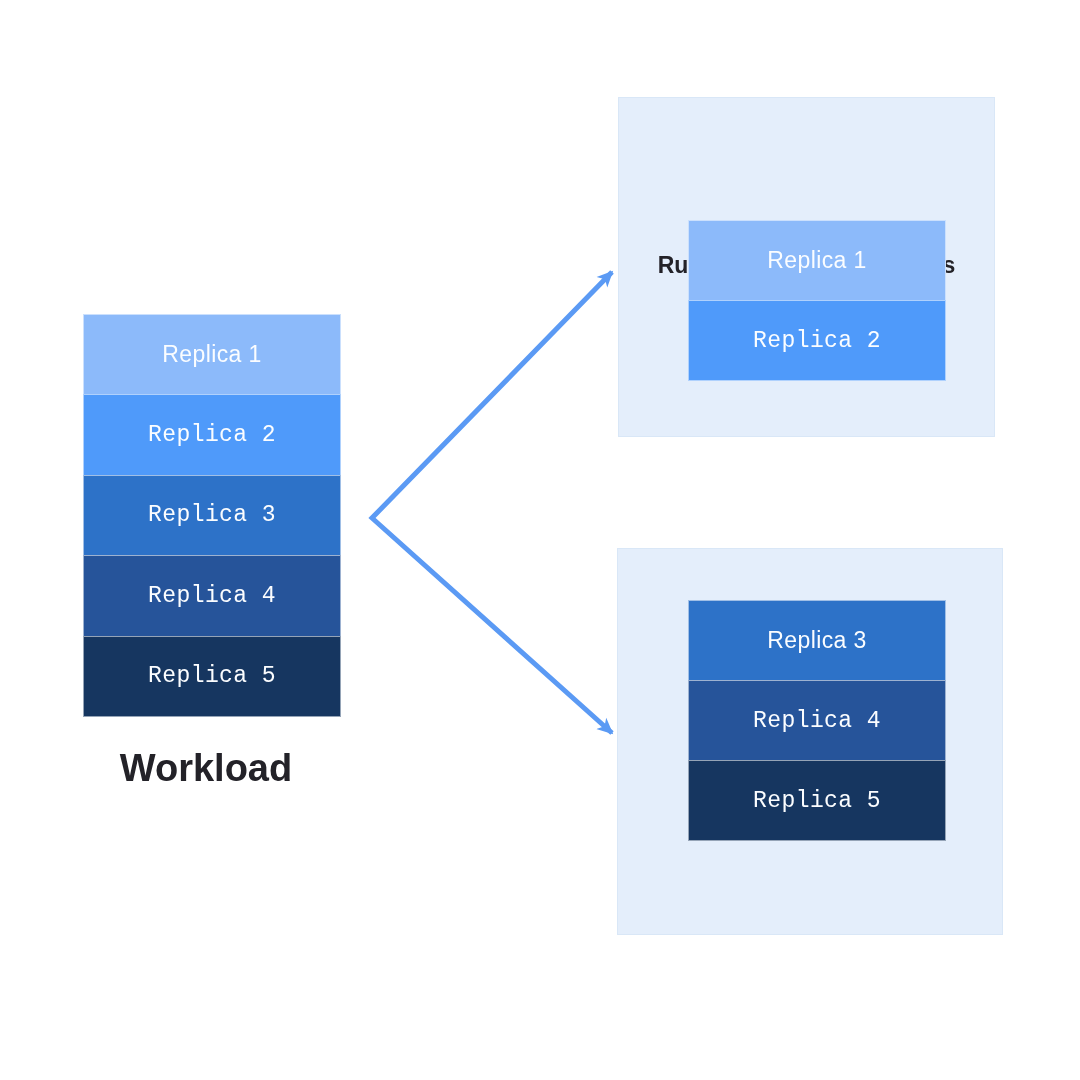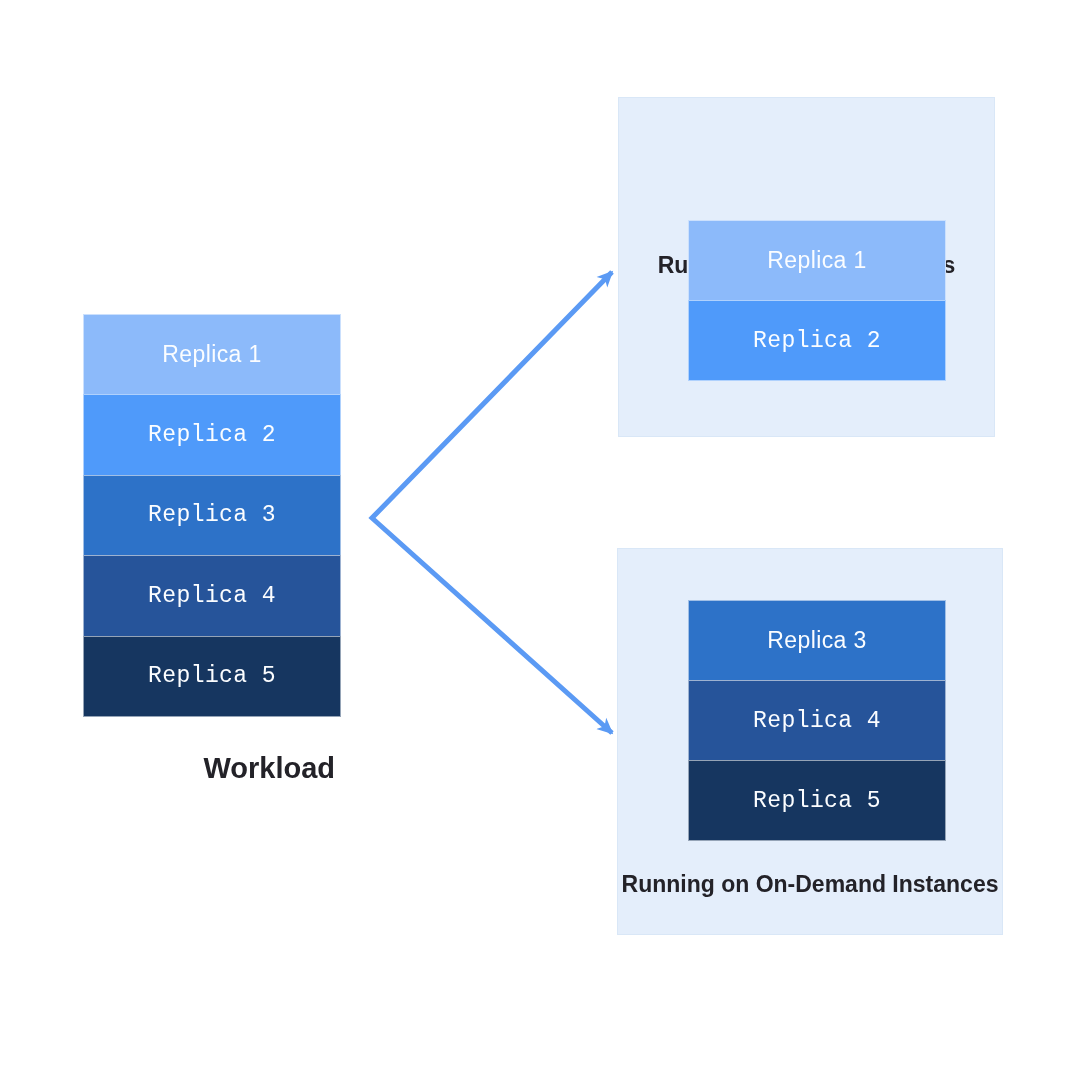--- a/index.html
+++ b/index.html
@@ -29,22 +29,22 @@
     letter-spacing: 0.4px;
   }
 
   #workload-stack { left: 77px; top: 314px; width: 258px; }
   #workload-stack .block { height: 81.4px; }
 
   
   #workload-label {
     position: absolute;
     left: 77px; top: 751px; width: 258px;
-    text-align: right;
-    font-size: 29px;
+    text-align: center;
+    font-size: 38px;
     font-weight: 700;
     color: #232228;
     line-height: 34px;
   }
 
   
   .panel { position: absolute; border: 1px solid #d9e7f7; }
   #spot-panel { left: 618px; top: 97px; width: 377px; height: 340px; }
   #ondemand-panel { left: 617px; top: 548px; width: 386px; height: 387px; }
 
@@ -113,21 +113,20 @@
     <div class="block" style="background: rgb(45, 114, 200);">
       <span class="block-label">Replica 3</span>
     </div>
     <div class="block" style="background: rgb(38, 84, 154);">
       <span class="block-label">Replica 4</span>
     </div>
     <div class="block" style="background: rgb(22, 54, 96);">
       <span class="block-label">Replica 5</span>
     </div>
   </div>
-  <div class="panel-title" id="ondemand-title">Running on On-Demand Instances</div>
 </div>
 
 <svg id="arrows-svg" viewBox="0 0 1080 1080" aria-hidden="true" style="color: rgb(91, 154, 244);">
   <defs>
     <marker id="arrowhead" viewBox="0 0 10 10" refX="8.5" refY="5" markerWidth="3.4" markerHeight="3.4" orient="auto-start-reverse">
       <path d="M0,0.6 L9.5,5 L0,9.4 L2.6,5 Z" fill="currentColor"></path>
     </marker>
   </defs>
   <polyline points="612,272 372,518 612,733" fill="none" stroke="currentColor" stroke-width="5" stroke-linejoin="miter" marker-start="url(#arrowhead)" marker-end="url(#arrowhead)"></polyline>
 </svg>

